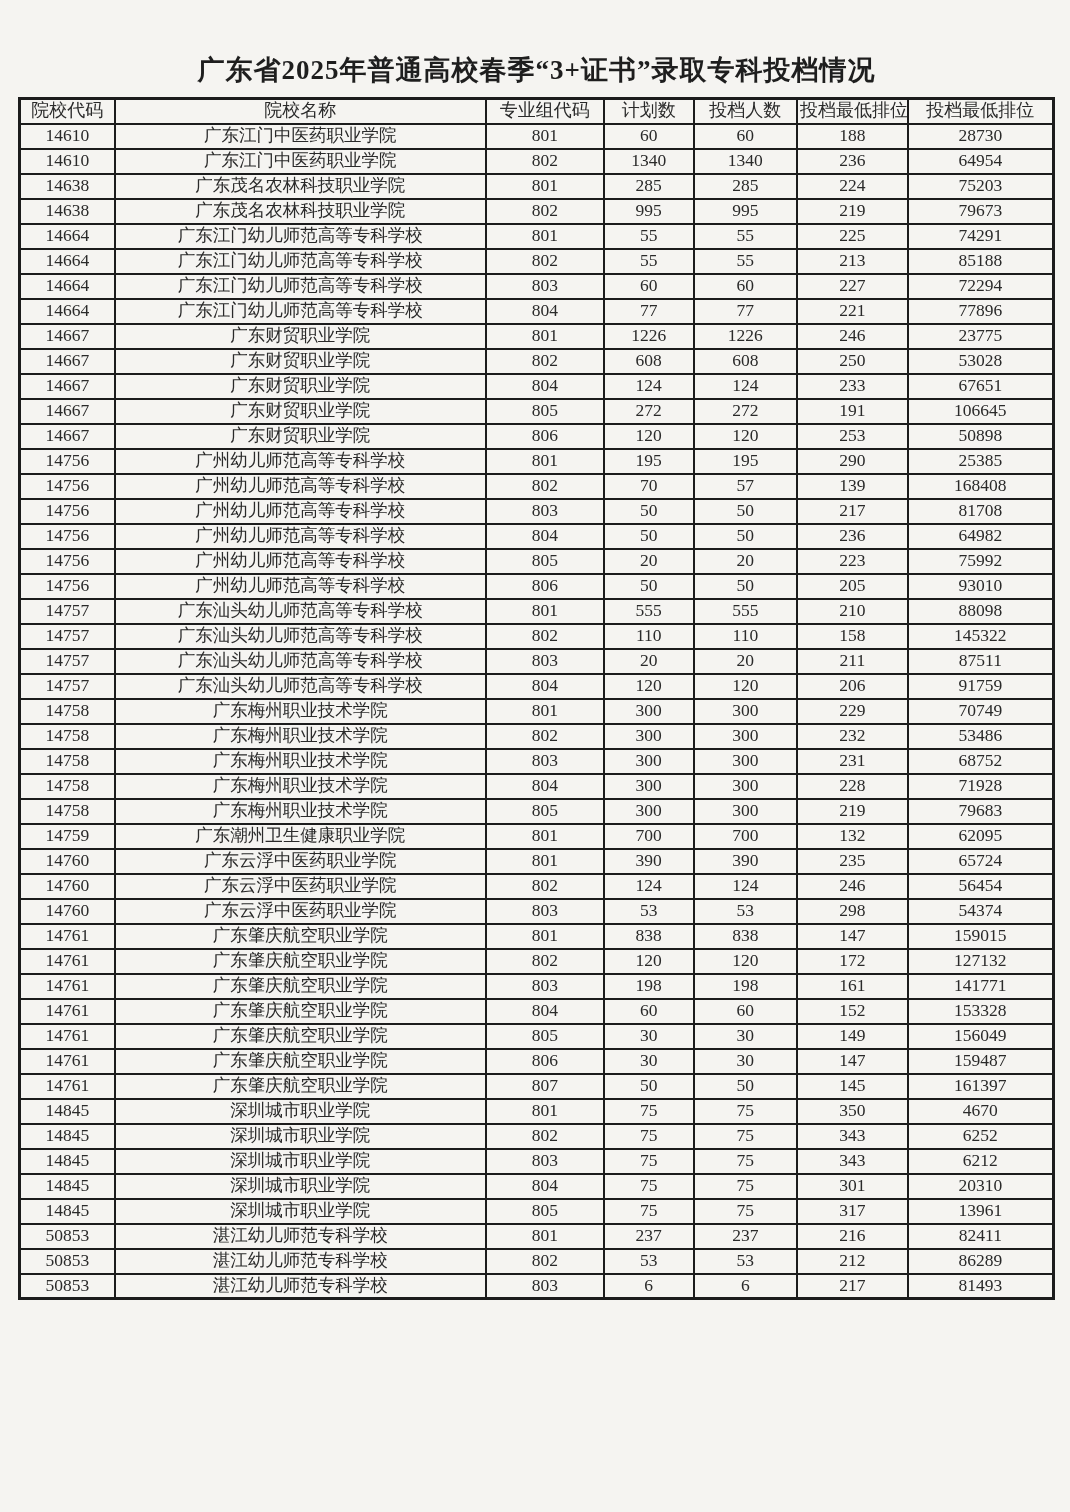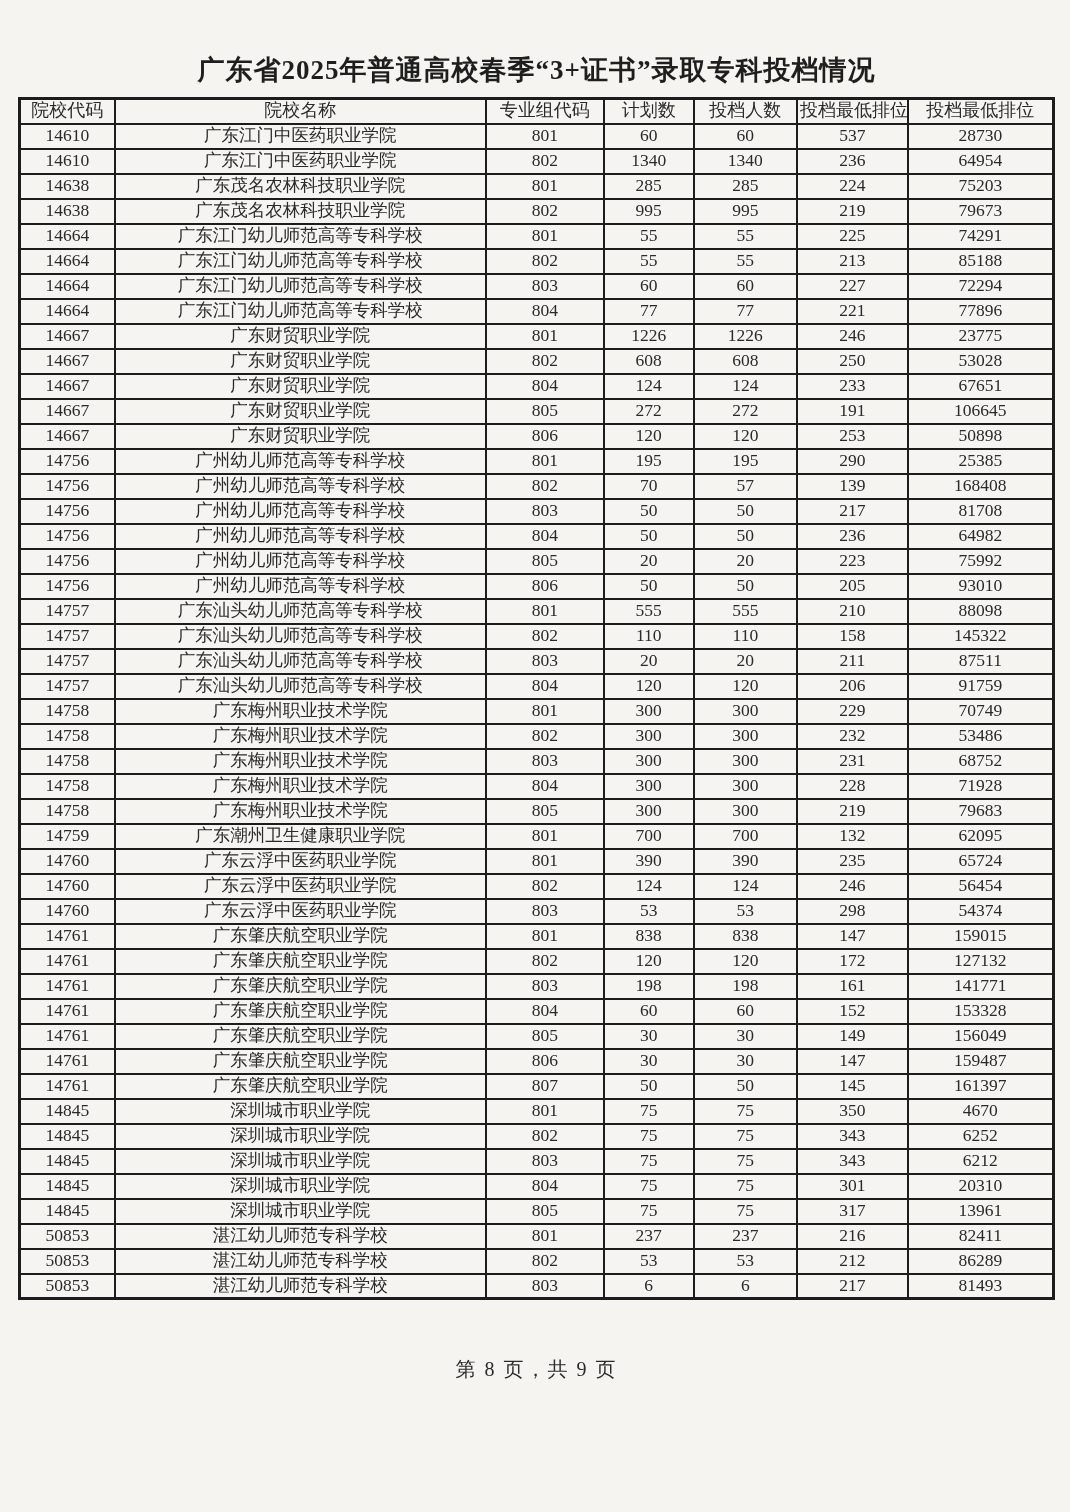--- a/index.html
+++ b/index.html
@@ -85,21 +85,21 @@
           <th>投档最低排位</th>
         </tr>
     </thead>
     <tbody>
         <tr>
           <td>14610</td>
           <td>广东江门中医药职业学院</td>
           <td>801</td>
           <td>60</td>
           <td>60</td>
-          <td>537</td>
+          <td>188</td>
           <td>28730</td>
         </tr>
         <tr>
           <td>14610</td>
           <td>广东江门中医药职业学院</td>
           <td>802</td>
           <td>1340</td>
           <td>1340</td>
           <td>236</td>
           <td>64954</td>
@@ -505,14 +505,13 @@
           <td>湛江幼儿师范专科学校</td>
           <td>803</td>
           <td>6</td>
           <td>6</td>
           <td>217</td>
           <td>81493</td>
         </tr>
       </tbody>
   </table>
 
-  <div class="footer">第 8 页，共 9 页</div>
 </div>
 
 </body></html>

